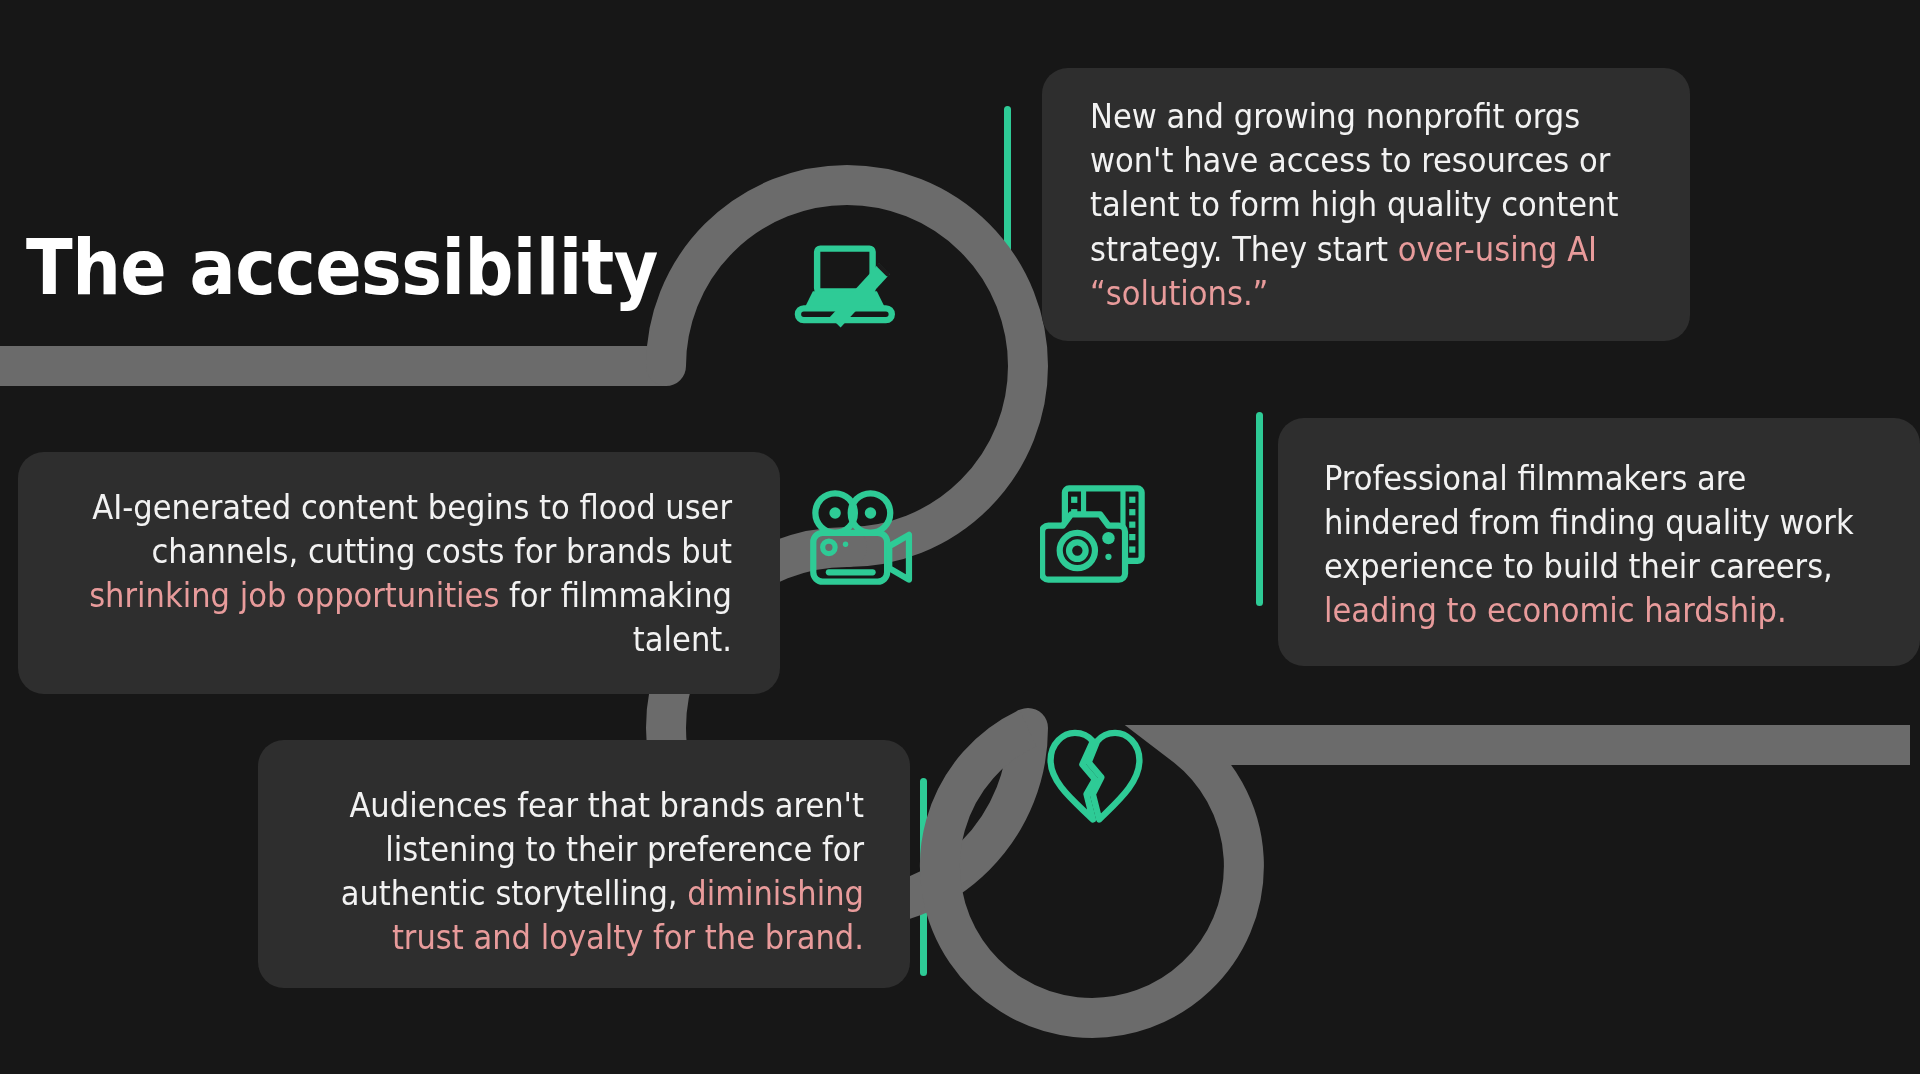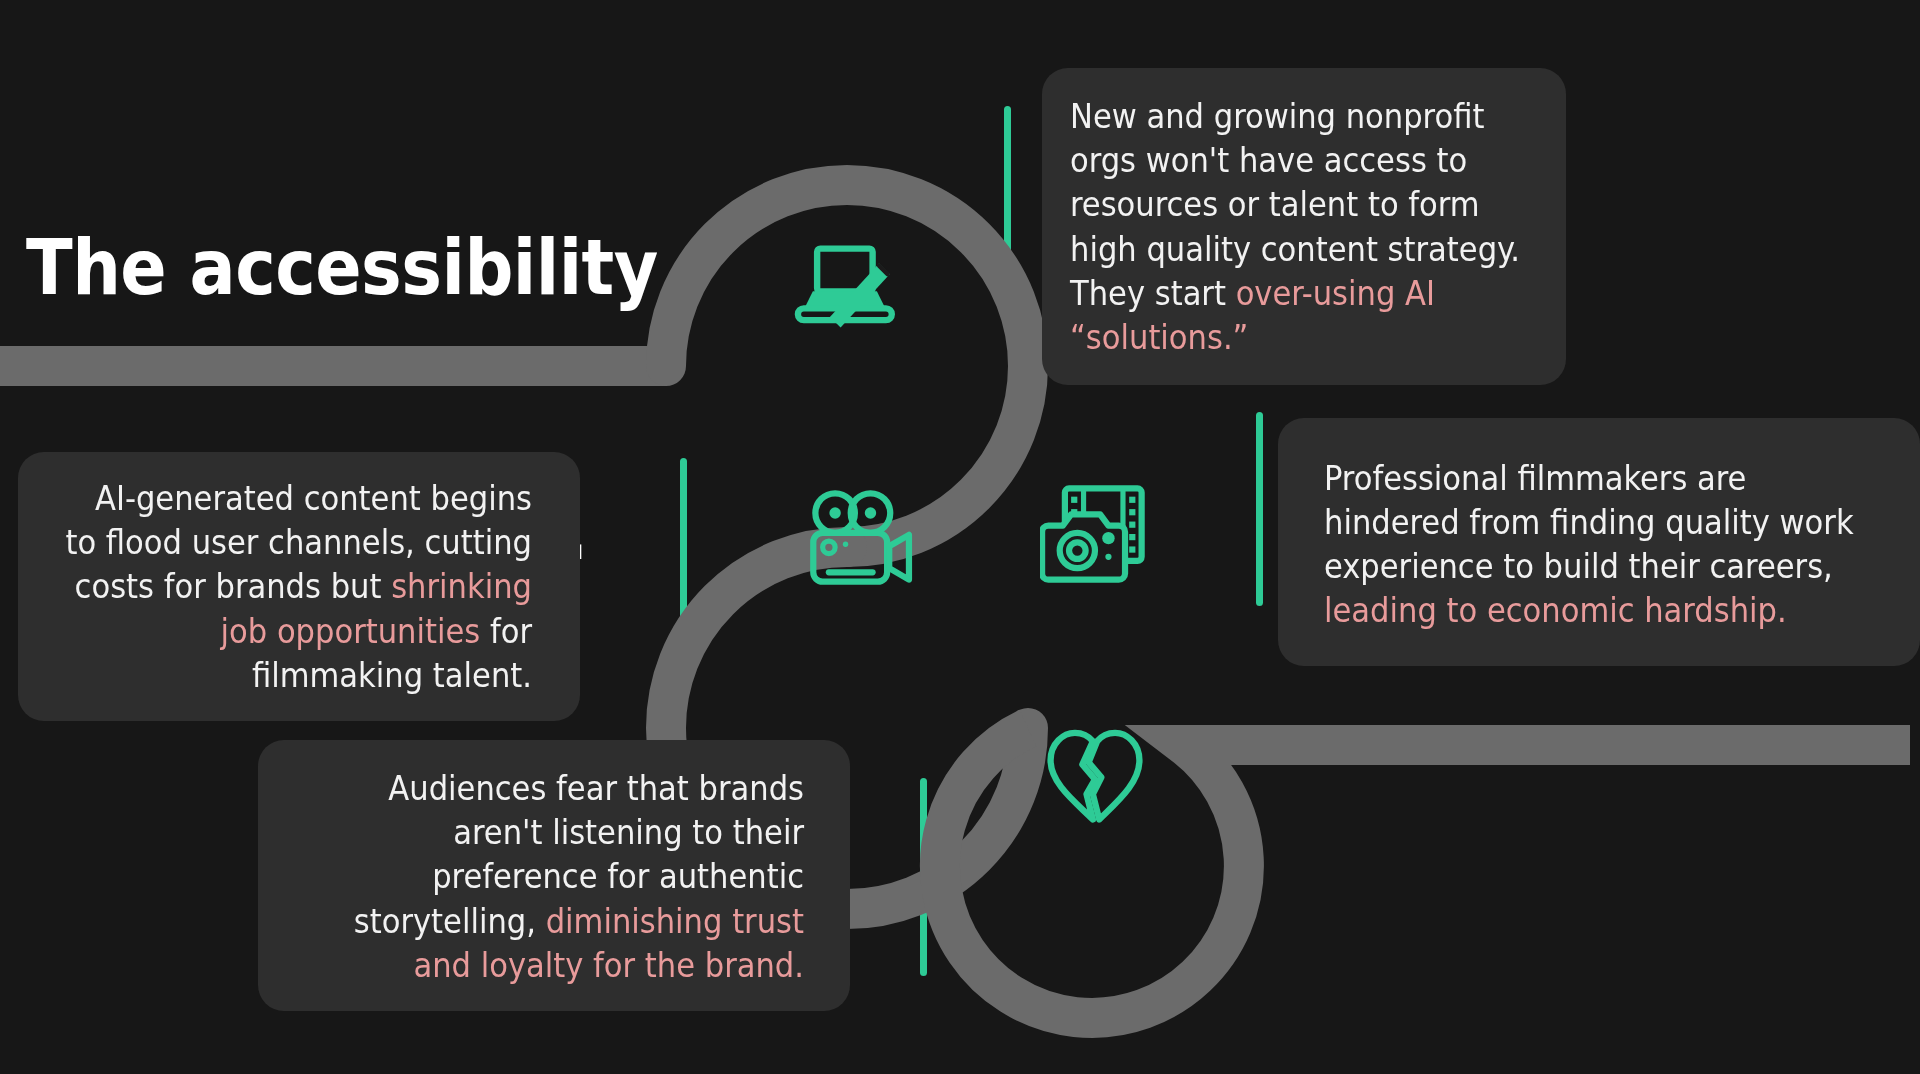--- a/index.html
+++ b/index.html
@@ -69,32 +69,32 @@
     width: 7px;
     border-radius: 4px;
     background: #2ecb96;
   }
   .hl { color: #e89b9b; }
 
   
   #card-top-right {
     left: 1042px;
     top: 68px;
-    width: 524px;
+    width: 648px;
     min-height: 262px;
-    padding: 26px 42px 26px 28px;
+    padding: 26px 42px 26px 48px;
   }
   #card-top-right .body { text-align: left; }
   #acc-top-right { left: 1004px; top: 106px; height: 196px; }
 
   
   #card-mid-left {
     left: 18px;
     top: 452px;
-    width: 562px;
+    width: 762px;
     min-height: 242px;
     padding: 24px 48px 24px 40px;
   }
   #card-mid-left .body { text-align: right; }
   #acc-mid-left { left: 680px; top: 458px; height: 192px; }
 
   
   #card-mid-right {
     left: 1278px;
     top: 378px;
@@ -103,23 +103,23 @@
     padding: 26px 38px 22px 46px;
     margin-top: 40px;
   }
   #card-mid-right .body { text-align: left; }
   #acc-mid-right { left: 1256px; top: 412px; height: 194px; }
 
   
   #card-bottom {
     left: 258px;
     top: 740px;
-    width: 592px;
+    width: 652px;
     min-height: 248px;
-    padding: 26px 46px 24px 40px;
+    padding: 26px 46px 12px 40px;
   }
   #card-bottom .body { text-align: right; }
   #acc-bottom { left: 920px; top: 778px; height: 198px; }
 
   
   .icon {
     position: absolute;
     z-index: 4;
   }
   #icon-laptop-pencil { left: 793px; top: 238px; width: 108px; height: 96px; }

